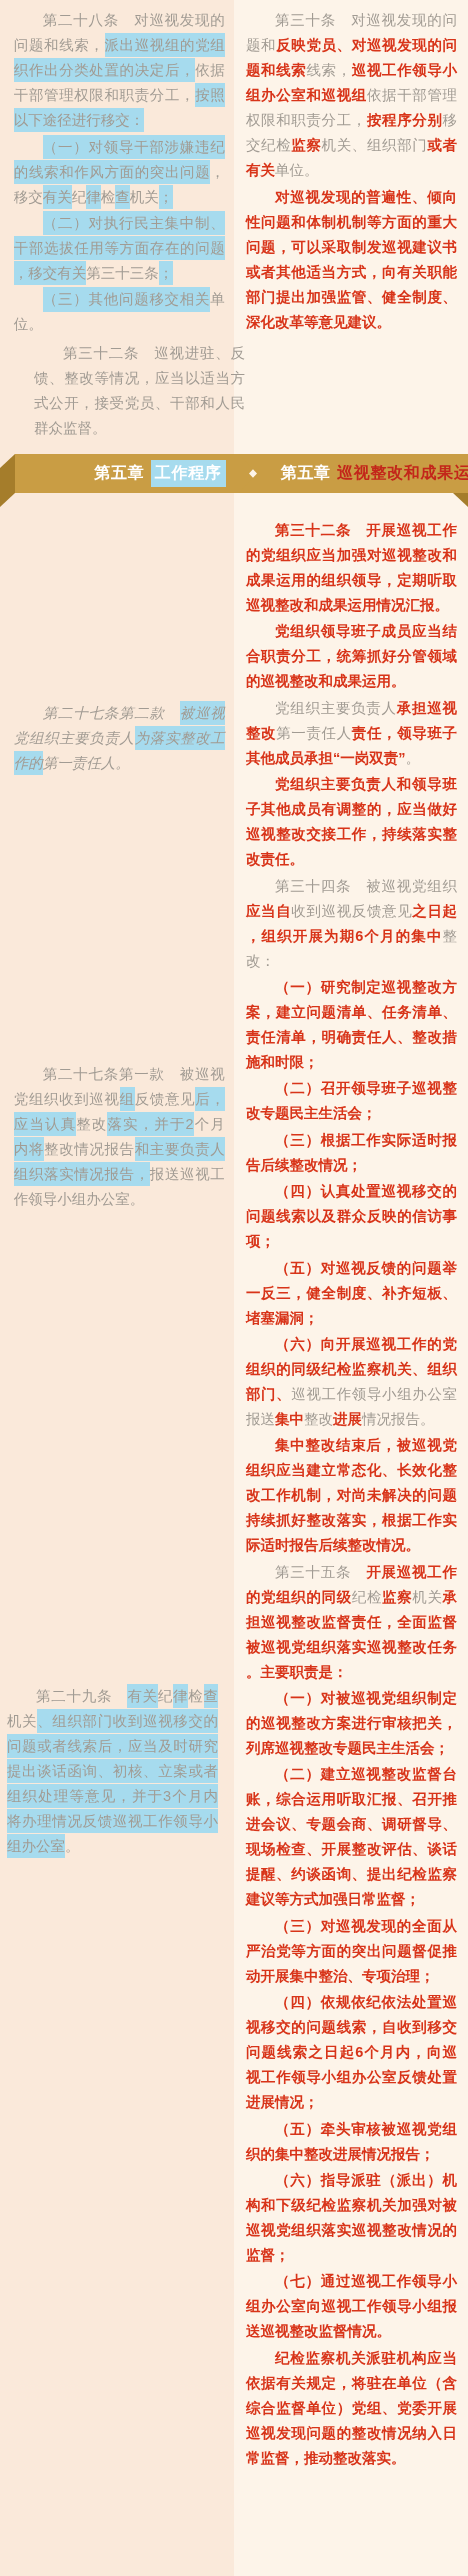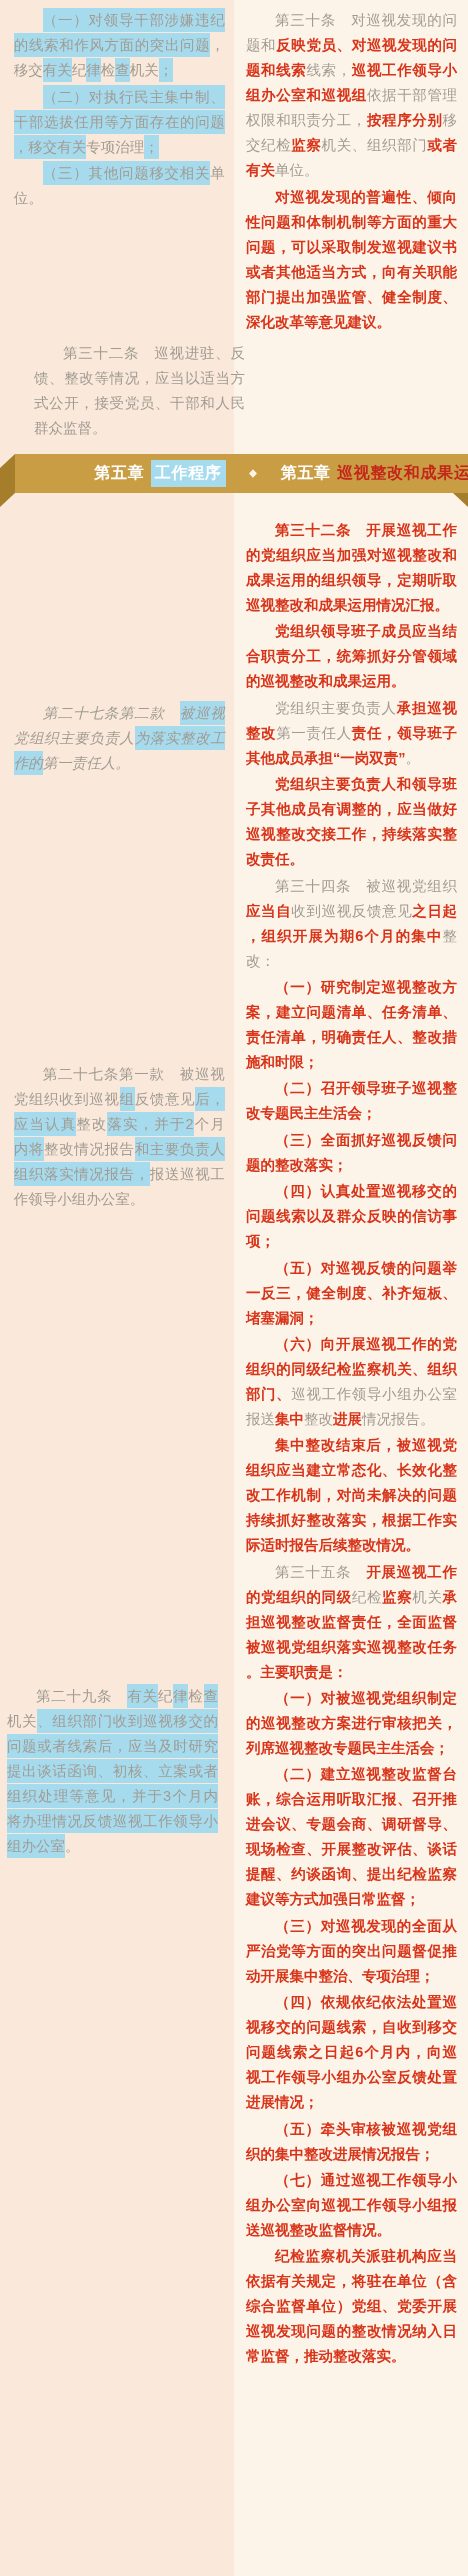--- a/index.html
+++ b/index.html
@@ -49,22 +49,23 @@
   .banner-title-red{color:var(--banner_red,#c3261a);}
 </style>
 </head>
 <body>
 
 <div id="page">
   <div class="bg bg-left"></div>
   <div class="bg bg-right"></div>
 
   <section class="col" id="l1">
+      <p><span class="seg-g">第二十八条　对巡视发现的问题和线索，</span><span class="seg-h">派出巡视组的党组织作出分类处置的决定后，</span><span class="seg-g">依据干部管理权限和职责分工，</span><span class="seg-h">按照以下途径进行移交：</span></p>
       <p><span class="seg-h">（一）对领导干部涉嫌违纪的线索和作风方面的突出问题</span><span class="seg-g">，移交</span><span class="seg-h">有关</span><span class="seg-g">纪</span><span class="seg-h">律</span><span class="seg-g">检</span><span class="seg-h">查</span><span class="seg-g">机关</span><span class="seg-h">；</span></p>
-      <p><span class="seg-h">（二）对执行民主集中制、干部选拔任用等方面存在的问题，移交有关</span><span class="seg-g">专项治理</span><span class="seg-h">；</span></p>
+      <p><span class="seg-h">（二）对执行民主集中制、干部选拔任用等方面存在的问题，移交有关</span><span class="seg-g">第三十三条</span><span class="seg-h">；</span></p>
       <p><span class="seg-h">（三）其他问题移交相关</span><span class="seg-g">单位。</span></p>
     </section>
   <section class="col" id="l2">
       <p><span class="seg-g">第三十二条　巡视进驻、反馈、整改等情况，应当以适当方式公开，接受党员、干部和人民群众监督。</span></p>
     </section>
   <section class="col" id="l3">
       <p><span class="seg-g">第二十七条第二款　</span><span class="seg-h">被巡视</span><span class="seg-g">党组织主要负责人</span><span class="seg-h">为落实整改工作的</span><span class="seg-g">第一责任人。</span></p>
     </section>
   <section class="col" id="l4">
       <p><span class="seg-g">第二十七条第一款　被巡视党组织收到巡视</span><span class="seg-h">组</span><span class="seg-g">反馈意见</span><span class="seg-h">后，应当认真</span><span class="seg-g">整改</span><span class="seg-h">落实，并于2</span><span class="seg-g">个月</span><span class="seg-h">内将</span><span class="seg-g">整改情况报告</span><span class="seg-h">和主要负责人组织落实情况报告，</span><span class="seg-g">报送巡视工作领导小组办公室。</span></p>
@@ -78,31 +79,32 @@
       <p><span class="seg-r">对巡视发现的普遍性、倾向性问题和体制机制等方面的重大问题，可以采取制发巡视建议书或者其他适当方式，向有关职能部门提出加强监管、健全制度、深化改革等意见建议。</span></p>
     </section>
   <section class="col" id="r2">
       <p><span class="seg-r">第三十二条　开展巡视工作的党组织应当加强对巡视整改和成果运用的组织领导，定期听取巡视整改和成果运用情况汇报。</span></p>
       <p><span class="seg-r">党组织领导班子成员应当结合职责分工，统筹抓好分管领域的巡视整改和成果运用。</span></p>
       <p><span class="seg-g">党组织主要负责人</span><span class="seg-r">承担巡视整改</span><span class="seg-g">第一责任人</span><span class="seg-r">责任，领导班子其他成员承担“一岗双责”</span><span class="seg-g">。</span></p>
       <p><span class="seg-r">党组织主要负责人和领导班子其他成员有调整的，应当做好巡视整改交接工作，持续落实整改责任。</span></p>
       <p><span class="seg-g">第三十四条　被巡视党组织</span><span class="seg-r">应当自</span><span class="seg-g">收到巡视反馈意见</span><span class="seg-r">之日起，组织开展为期6个月的集中</span><span class="seg-g">整改：</span></p>
       <p><span class="seg-r">（一）研究制定巡视整改方案，建立问题清单、任务清单、责任清单，明确责任人、整改措施和时限；</span></p>
       <p><span class="seg-r">（二）召开领导班子巡视整改专题民主生活会；</span></p>
-      <p><span class="seg-r">（三）全面抓好巡视反馈问题的整改落实；</span></p>
+      <p><span class="seg-r">（三）根据工作实际适时报告后续整改情况；</span></p>
       <p><span class="seg-r">（四）认真处置巡视移交的问题线索以及群众反映的信访事项；</span></p>
       <p><span class="seg-r">（五）对巡视反馈的问题举一反三，健全制度、补齐短板、堵塞漏洞；</span></p>
       <p><span class="seg-r">（六）向开展巡视工作的党组织的同级纪检监察机关、组织部门、</span><span class="seg-g">巡视工作领导小组办公室报送</span><span class="seg-r">集中</span><span class="seg-g">整改</span><span class="seg-r">进展</span><span class="seg-g">情况报告。</span></p>
       <p><span class="seg-r">集中整改结束后，被巡视党组织应当建立常态化、长效化整改工作机制，对尚未解决的问题持续抓好整改落实，根据工作实际适时报告后续整改情况。</span></p>
       <p><span class="seg-g">第三十五条　</span><span class="seg-r">开展巡视工作的党组织的同级</span><span class="seg-g">纪检</span><span class="seg-r">监察</span><span class="seg-g">机关</span><span class="seg-r">承担巡视整改监督责任，全面监督被巡视党组织落实巡视整改任务。主要职责是：</span></p>
       <p><span class="seg-r">（一）对被巡视党组织制定的巡视整改方案进行审核把关，列席巡视整改专题民主生活会；</span></p>
       <p><span class="seg-r">（二）建立巡视整改监督台账，综合运用听取汇报、召开推进会议、专题会商、调研督导、现场检查、开展整改评估、谈话提醒、约谈函询、提出纪检监察建议等方式加强日常监督；</span></p>
       <p><span class="seg-r">（三）对巡视发现的全面从严治党等方面的突出问题督促推动开展集中整治、专项治理；</span></p>
       <p><span class="seg-r">（四）依规依纪依法处置巡视移交的问题线索，自收到移交问题线索之日起6个月内，向巡视工作领导小组办公室反馈处置进展情况；</span></p>
       <p><span class="seg-r">（五）牵头审核被巡视党组织的集中整改进展情况报告；</span></p>
+      <p><span class="seg-r">（六）指导派驻（派出）机构和下级纪检监察机关加强对被巡视党组织落实巡视整改情况的监督；</span></p>
       <p><span class="seg-r">（七）通过巡视工作领导小组办公室向巡视工作领导小组报送巡视整改监督情况。</span></p>
       <p><span class="seg-r">纪检监察机关派驻机构应当依据有关规定，将驻在单位（含综合监督单位）党组、党委开展巡视发现问题的整改情况纳入日常监督，推动整改落实。</span></p>
     </section>
 
   <div class="banner-fold fold-left"></div>
   <div class="banner-band band-left">
     <span class="banner-chapter">第五章</span>
     <span class="banner-title-hl">工作程序</span>
   </div>
 

